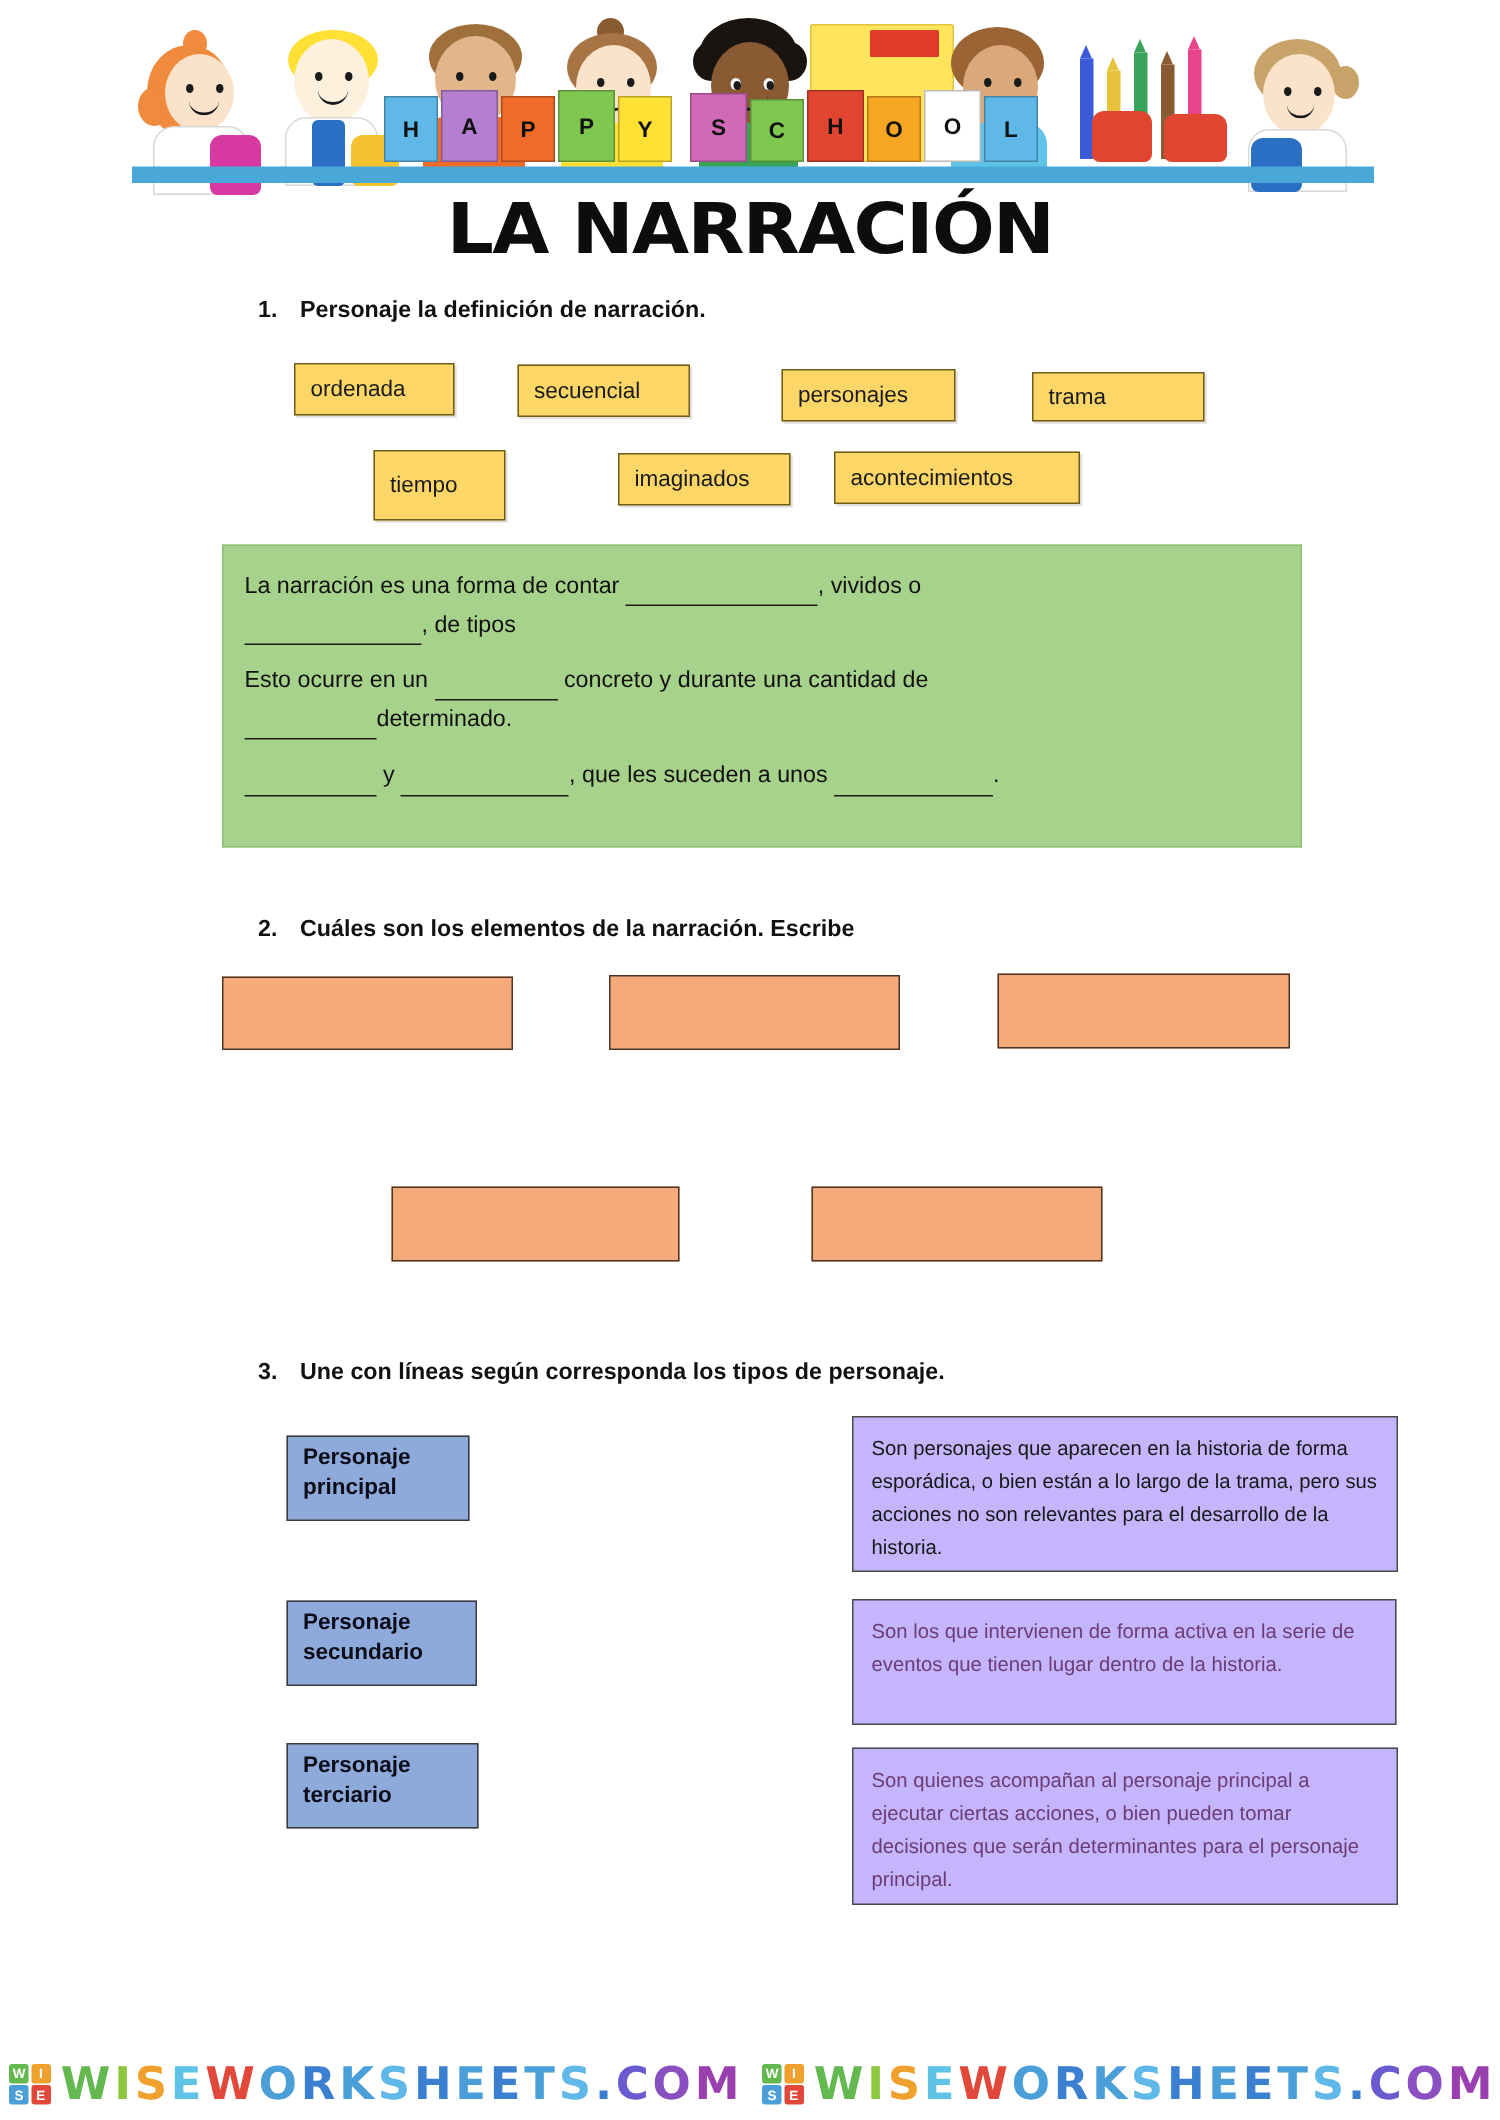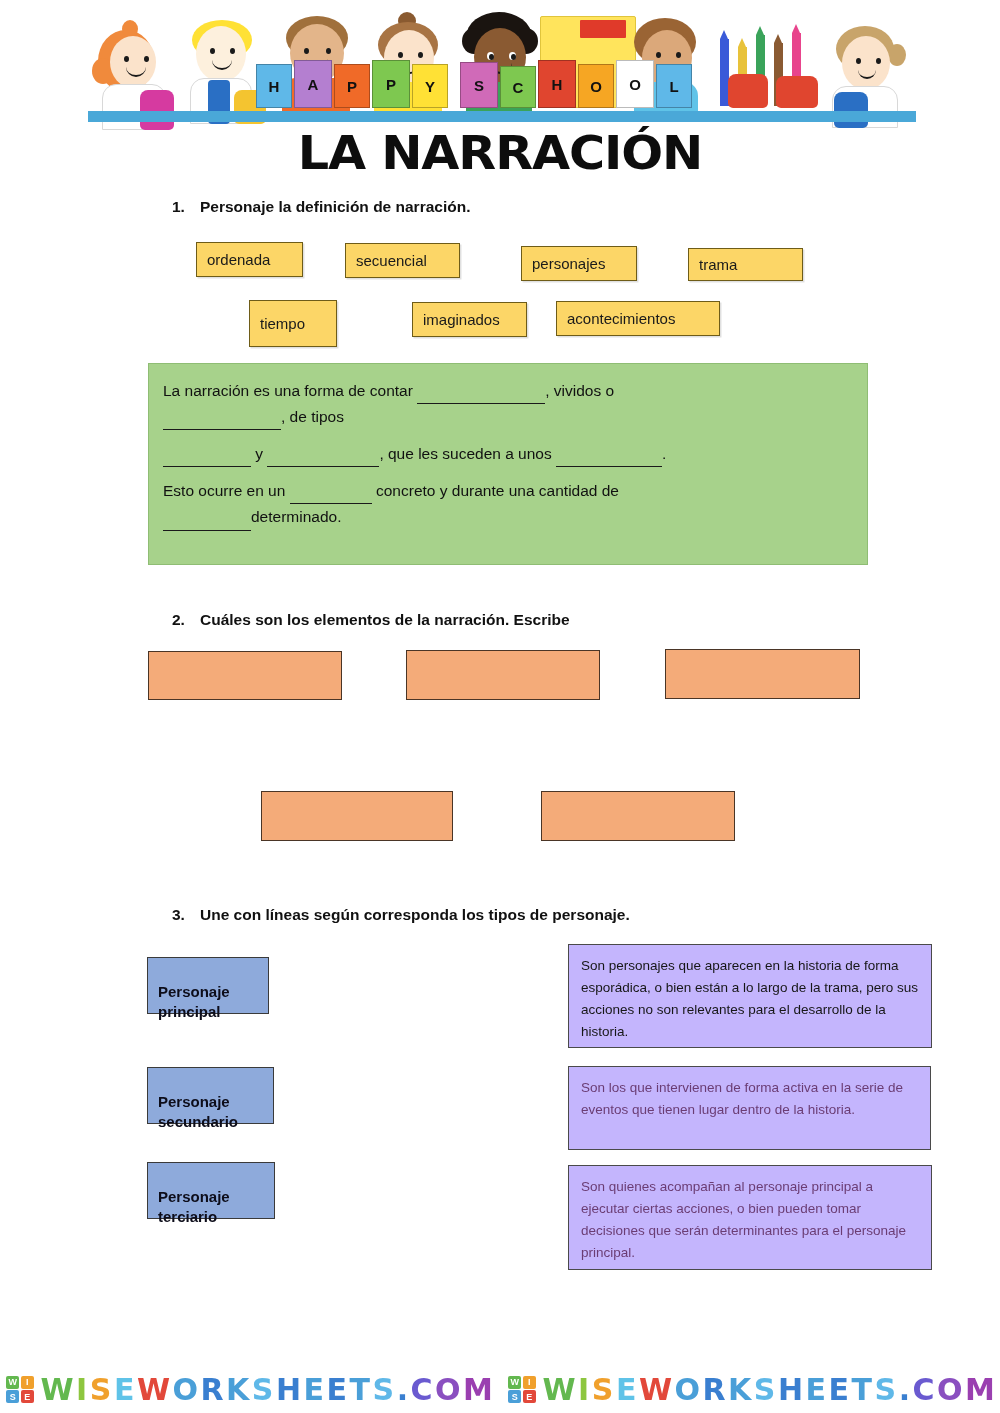--- a/index.html
+++ b/index.html
@@ -83,22 +83,22 @@
     position:absolute;
     background:#f4ab79;
     border:1.5px solid #4a3526;
   }
 
   
   .bluebox {
     position:absolute;
     background:#8eaadb;
     border:1.5px solid #3a3a3a;
-    padding:24px 0 0 10px;
-    font-size:15px; font-weight:700; color:#0d0d1a; line-height:1.35;
+    padding:4px 0 0 10px;
+    font-size:15px; font-weight:700; color:#0d0d1a; line-height:1.35;margin-left:44px;
   }
   .greybox {
     position:absolute;
     background:#c4b5fd;
     border:1.5px solid #4a4a4a;
     padding:10px 12px 0 12px;
     font-size:13.5px; line-height:1.62;
   }
   .greybox.dark { color:#171717; }
   .greybox.purple { color:#6b3d74; }
@@ -259,30 +259,30 @@
 <div class="wordbox" style="left:412px;top:302px;width:115px;height:35px;">imaginados</div>
 <div class="wordbox" style="left:556px;top:301px;width:164px;height:35px;">acontecimientos</div>
 
 <div class="greenbox">
   <p>
     <span>La narración es una forma de contar</span>
     <span class="blank" style="width:128px;">&nbsp;</span><span>, vividos o</span><br>
     <span class="blank" style="width:118px;">&nbsp;</span><span>, de tipos</span>
   </p>
   <p>
+    <span>Esto ocurre en un</span>
+    <span class="blank" style="width:82px;">&nbsp;</span>
+    <span>concreto y durante una cantidad de</span><br>
+    <span class="blank" style="width:88px;">&nbsp;</span><span>determinado.</span>
+  </p>
+  <p>
     <span class="blank" style="width:88px;">&nbsp;</span>
     <span>y</span>
     <span class="blank" style="width:112px;">&nbsp;</span><span>, que les suceden a unos</span>
     <span class="blank" style="width:106px;">&nbsp;</span><span>.</span>
-  </p>
-  <p>
-    <span>Esto ocurre en un</span>
-    <span class="blank" style="width:82px;">&nbsp;</span>
-    <span>concreto y durante una cantidad de</span><br>
-    <span class="blank" style="width:88px;">&nbsp;</span><span>determinado.</span>
   </p>
 </div>
 
 <div class="q" style="left:172px;top:611px;">
   <span class="num">2.</span>
   <span>Cuáles son los elementos de la narración. Escribe</span>
 </div>
 
 <div class="orangebox" style="left:148px;top:651px;width:194px;height:49px;"></div>
 <div class="orangebox" style="left:406px;top:650px;width:194px;height:50px;"></div>

